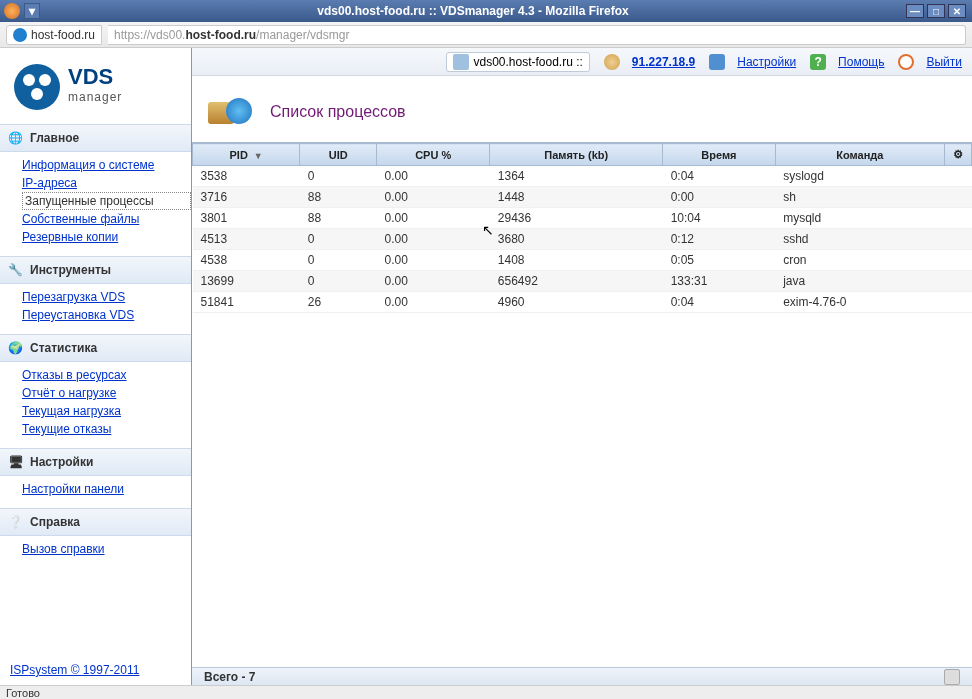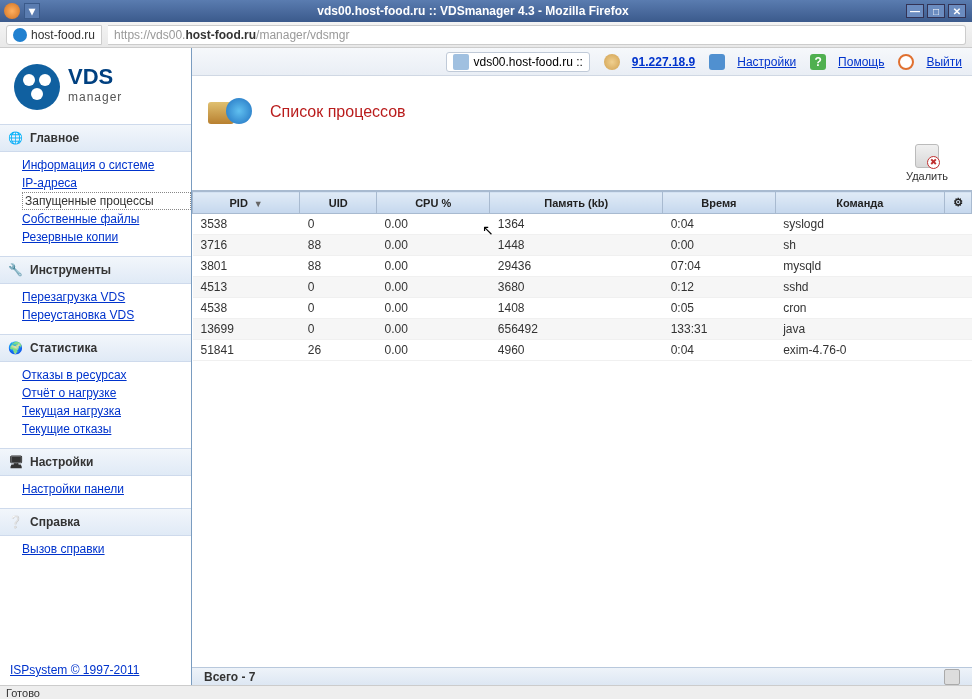--- a/index.html
+++ b/index.html
@@ -33,21 +33,21 @@
 .main { flex:1; background:#fff; display:flex; flex-direction:column }
 .topbar { height:28px; background:linear-gradient(#f6f8fb,#e9eef5); border-bottom:1px solid #d0d8e4; display:flex; align-items:center; justify-content:flex-end; padding:0 10px; gap:14px }
 .topbar .grp { display:flex; align-items:center; gap:12px; cursor:pointer }
 .topbar .ic { width:16px; height:16px }
 .hostchip { border:1px solid #c0cad8; border-radius:3px; padding:1px 6px; background:#fff; display:flex; align-items:center; gap:4px }
 .lnk { color:#0033cc; text-decoration:underline }
 .header { padding:16px 16px 10px; display:flex; align-items:center }
 .globeicon { width:50px; height:40px; margin-right:12px; position:relative }
 .globeicon .box { width:26px; height:22px; background:linear-gradient(#e0c070,#b88030); border-radius:3px; position:absolute; left:0; top:10px }
 .globeicon .globe { width:26px; height:26px; background:radial-gradient(#60c0f0,#2070c0); border-radius:50%; position:absolute; left:18px; top:6px }
-.ptitle { font-size:16px; color:#b91c1c }
+.ptitle { font-size:16px; color:#701a75 }
 .toolbar { display:flex; justify-content:flex-end; padding:0 18px 6px }
 .tbtn { display:flex; flex-direction:column; align-items:center; gap:2px; cursor:pointer; padding:2px 6px }
 .tbtn .ic { width:24px; height:24px; background:linear-gradient(#f0f0f0,#d8d8d8); border:1px solid #bbb; border-radius:3px; position:relative }
 .tbtn .ic::after{content:'✖';position:absolute;right:-2px;bottom:-2px;font-size:9px;color:#c03030;background:#fff;border-radius:50%;width:11px;height:11px;line-height:11px;text-align:center;border:1px solid #c03030}
 .tbtn span { font-size:11px; color:#333 }
 .tablewrap { flex:1; overflow:auto; border-top:1px solid #a8bad0 }
 table { width:100%; border-collapse:collapse }
 th { background:linear-gradient(#e0ebf7,#c5d7ed); border:1px solid #a8bad0; padding:4px 8px; text-align:center; font-weight:bold; color:#222; font-size:11px }
 th.cfg { width:20px; text-align:center }
 td { padding:3px 8px; border-bottom:1px solid #f0f0f0; color:#333 }
@@ -164,26 +164,20 @@
     </div>
 
     <div class="header">
       <div class="globeicon">
         <div class="box"></div>
           <div class="globe"></div>
       </div>
       <div class="ptitle">Список процессов</div>
       <div style="flex:1"></div>
     </div>
-    <div class="toolbar">
-      <div class="tbtn">
-        <div class="ic"></div>
-        <span>Удалить</span>
-      </div>
-    </div>
 
     <div class="tablewrap">
       <table>
         <thead>
             <tr id="thead-row">
               <th>PID<span class="sortarrow">▼</span></th>
               <th>UID</th>
               <th>CPU %</th>
               <th>Память (kb)</th>
               <th>Время</th>
@@ -208,21 +202,21 @@
               <td>1448</td>
               <td>0:00</td>
               <td>sh</td>
               <td></td>
             </tr>
             <tr>
               <td>3801</td>
               <td>88</td>
               <td>0.00</td>
               <td>29436</td>
-              <td>07:04</td>
+              <td>10:04</td>
               <td>mysqld</td>
               <td></td>
             </tr>
             <tr>
               <td>4513</td>
               <td>0</td>
               <td>0.00</td>
               <td>3680</td>
               <td>0:12</td>
               <td>sshd</td>

